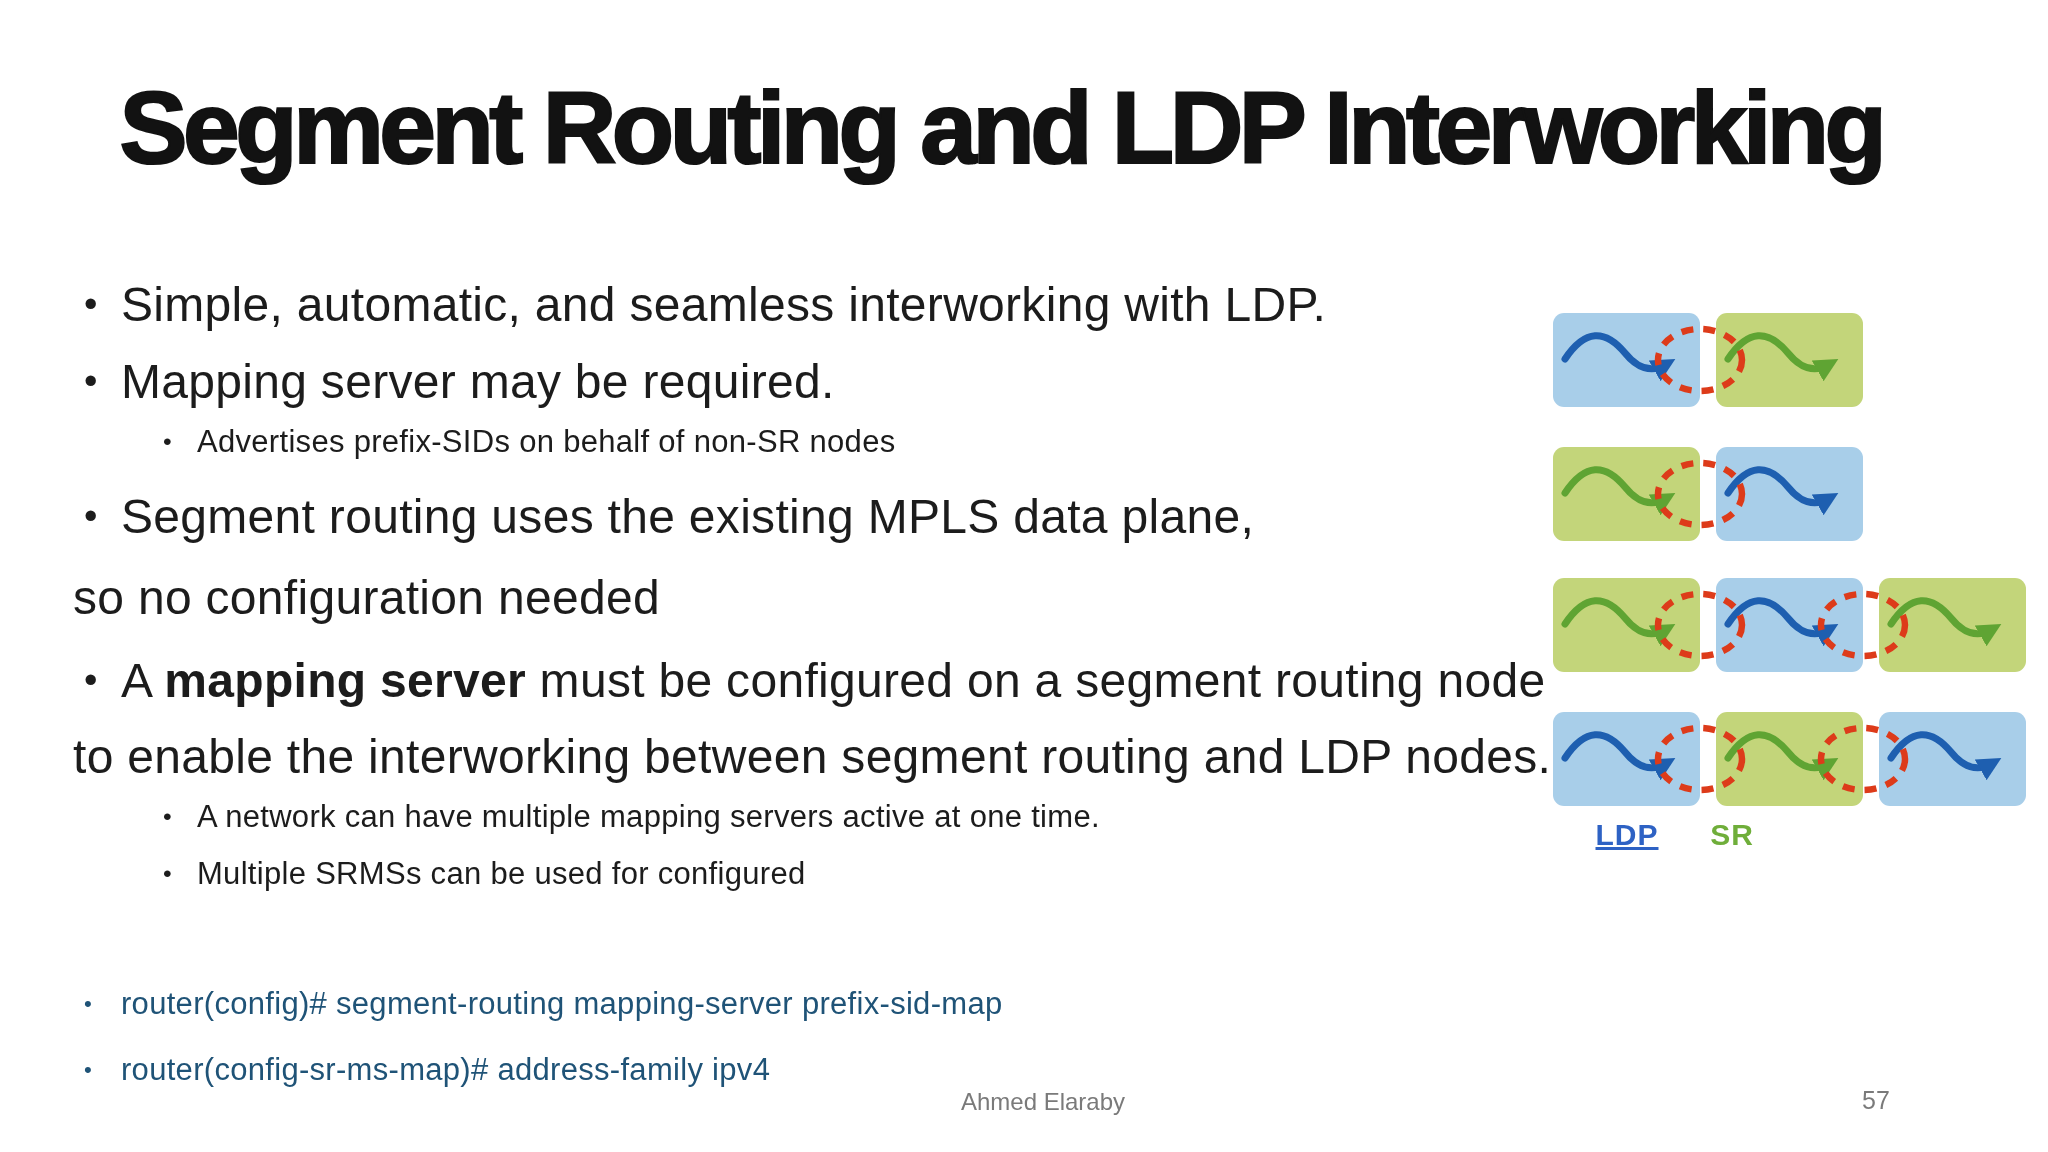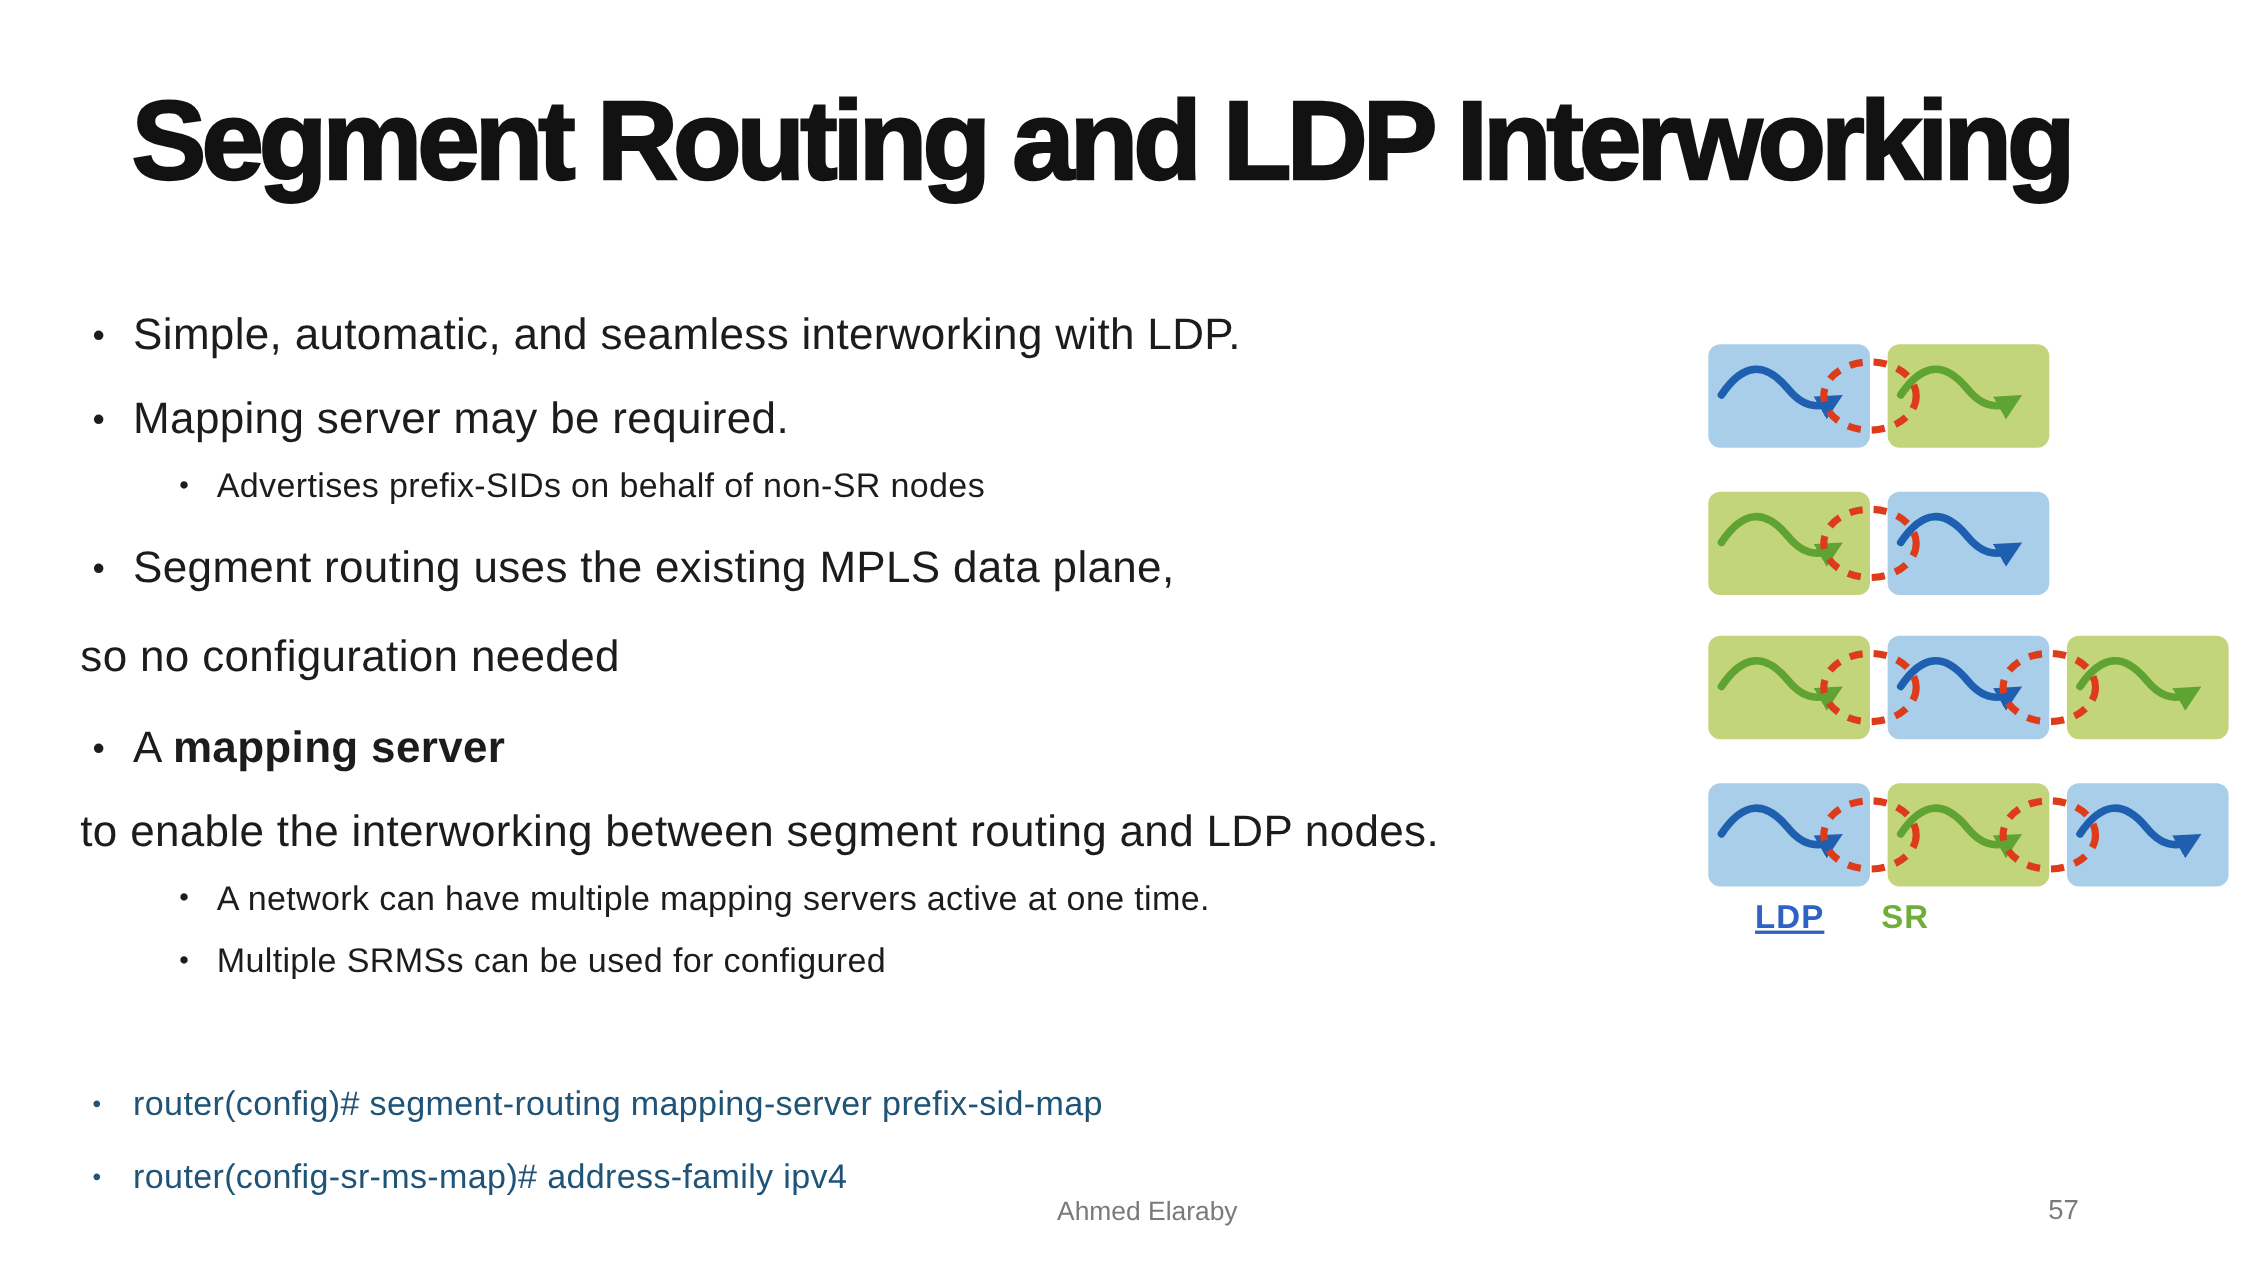--- a/index.html
+++ b/index.html
@@ -10,21 +10,21 @@
 
   
   .title{position:absolute;top:72px;left:0;right:46px;margin:0;
          text-align:center;font-size:102px;font-weight:bold;line-height:1.1;
          letter-spacing:-4.5px;color:var(--title,#121212);
          -webkit-text-stroke:2.2px var(--title,#121212);}
 
   
   .line{position:absolute;display:flex;align-items:center;white-space:pre;
         letter-spacing:.3px;}
-  .line.main{left:84px;height:50px;font-size:40px;}
+  .line.main{left:84px;height:50px;font-size:48px;}
   .line.sub{left:163px;height:42px;font-size:31px;}
   .line.nodot{left:73px;}
   .line.bulleted::before{content:"\2022";flex:none;width:37px;font-size:.8em;}
   .line.sub.bulleted::before{width:34px;}
   .line b{font-weight:bold;}
 
   
   .line.cmd{left:84px;height:42px;font-size:31px;color:var(--cmd,#1F5377);}
   .line.cmd::before{content:"\2022";flex:none;width:37px;font-size:.72em;}
 
@@ -47,21 +47,21 @@
 <div class="slide">
 
   <h1 class="title">Segment Routing and LDP Interworking</h1>
 
   <div>
     <div class="line main bulleted" style="top:279px"><span>Simple, automatic, and seamless interworking with LDP.</span></div>
     <div class="line main bulleted" style="top:356px"><span>Mapping server may be required.</span></div>
     <div class="line sub bulleted" style="top:421px"><span>Advertises prefix-SIDs on behalf of non-SR nodes</span></div>
     <div class="line main bulleted" style="top:491px"><span>Segment routing uses the existing MPLS data plane,</span></div>
     <div class="line main nodot" style="top:572px"><span>so no configuration needed</span></div>
-    <div class="line main bulleted" style="top:655px"><span>A </span><b>mapping server</b></div>
+    <div class="line main bulleted" style="top:655px"><span>A </span><b>mapping server</b><span> must be configured on a segment routing node</span></div>
     <div class="line main nodot" style="top:731px"><span>to enable the interworking between segment routing and LDP nodes.</span></div>
     <div class="line sub bulleted" style="top:796px"><span>A network can have multiple mapping servers active at one time.</span></div>
     <div class="line sub bulleted" style="top:853px"><span>Multiple SRMSs can be used for configured</span></div>
   </div>
 
   <div>
     <div class="line cmd" style="top:983px"><span>router(config)# segment-routing mapping-server prefix-sid-map</span></div>
     <div class="line cmd" style="top:1049px"><span>router(config-sr-ms-map)# address-family ipv4</span></div>
   </div>
 

